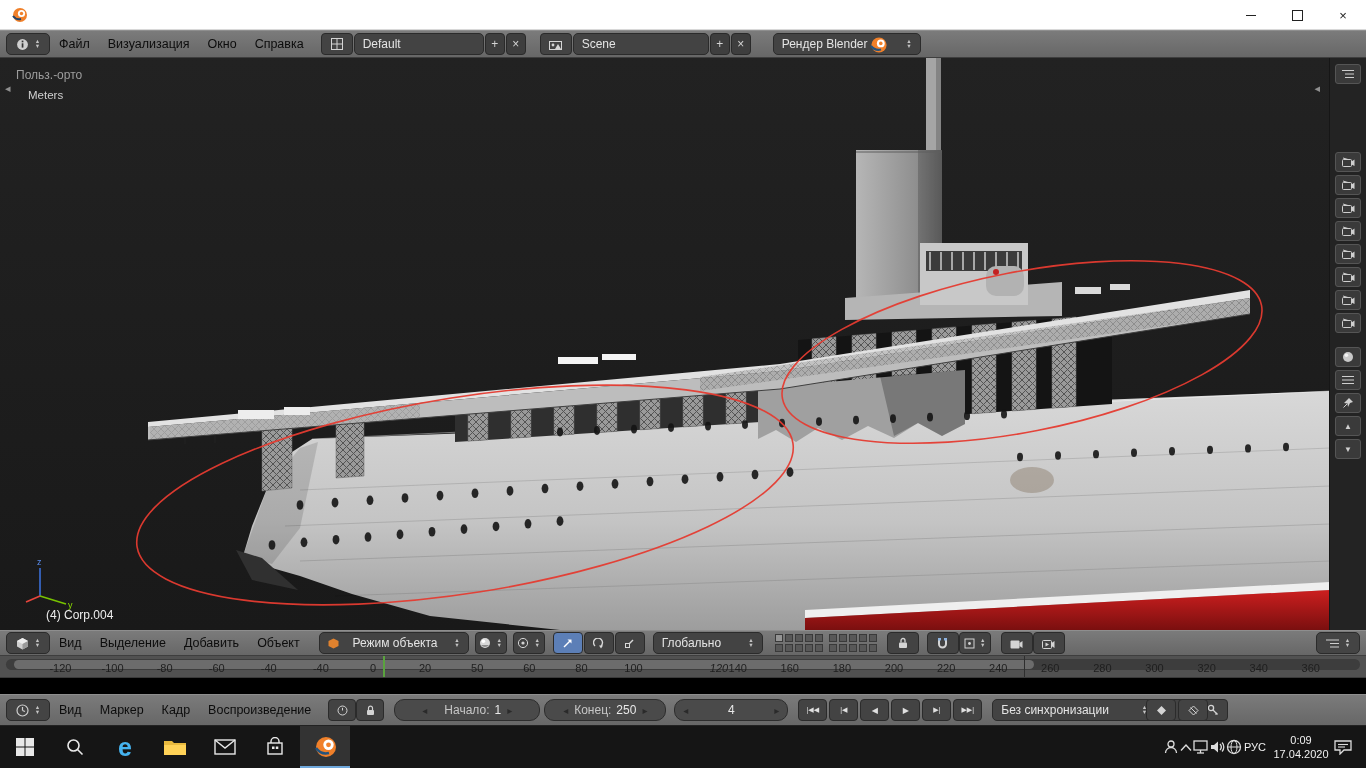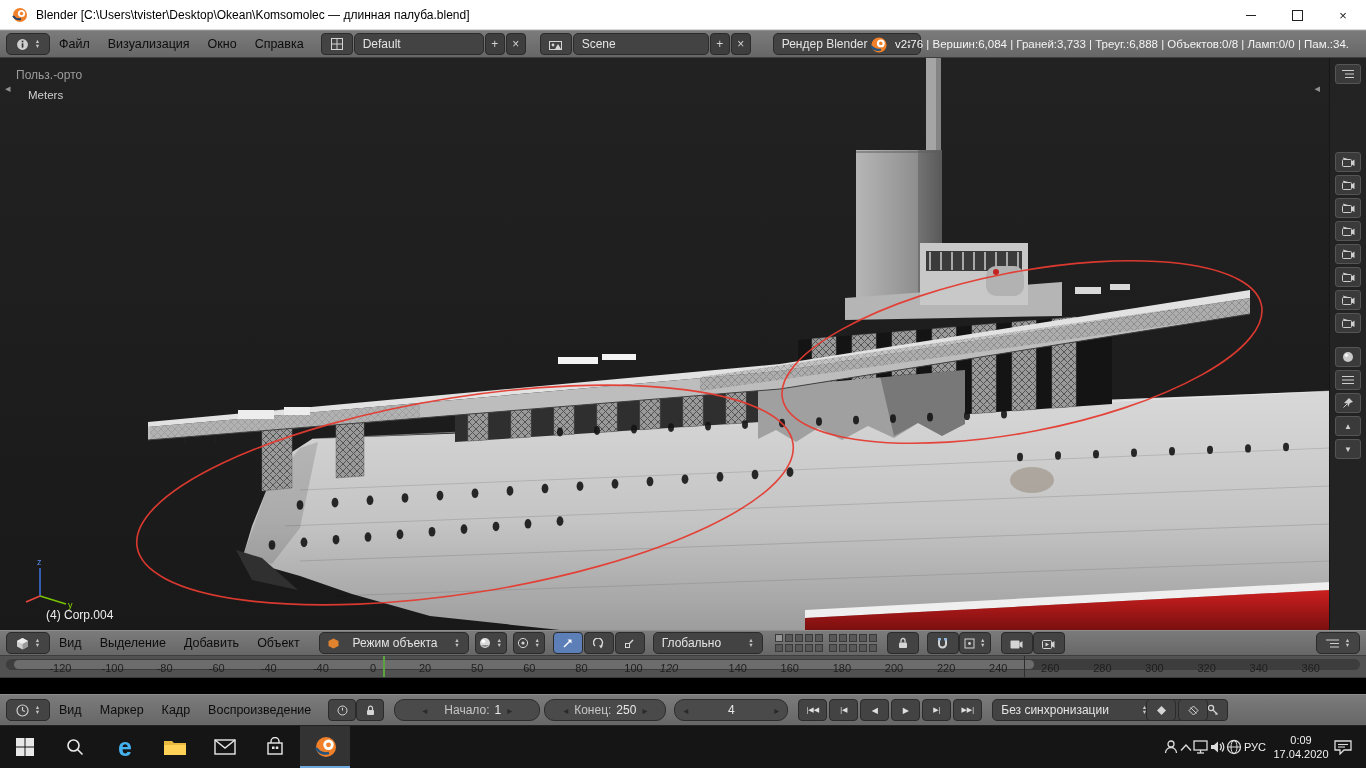--- a/index.html
+++ b/index.html
@@ -82,21 +82,20 @@
 
   <div class="titlebar">
     <span class="appicon">
       <svg width="18" height="18" viewBox="0 0 18 18">
         <circle cx="10" cy="9" r="7" fill="#f0802a"></circle>
         <circle cx="11.5" cy="7.5" r="3.6" fill="#ffffff"></circle>
         <circle cx="11.5" cy="7.5" r="1.7" fill="#f0802a"></circle>
         <path d="M3,10 Q6,14 11,13" stroke="#20456e" stroke-width="2" fill="none"></path>
       </svg>
     </span>
-    <span class="title">Blender [C:\Users\tvister\Desktop\Okean\Komsomolec — длинная палуба.blend]</span>
     <div class="wincontrols">
       <div class="winbtn">
           <span class="minglyph"></span>
         </div>
       <div class="winbtn">
           <span class="maxglyph"></span>
         </div>
       <div class="winbtn">
           <span>×</span>
         </div>
@@ -157,21 +156,20 @@
     </div>
 
     <span class="blogo">
       <svg width="20" height="20" viewBox="0 0 20 20">
         <circle cx="11" cy="10" r="7.6" fill="#f0802a"></circle>
         <circle cx="12.8" cy="8.4" r="3.9" fill="#ffffff"></circle>
         <circle cx="12.8" cy="8.4" r="1.8" fill="#f0802a"></circle>
         <path d="M3,11 Q7,16 13,14.5" stroke="#24537d" stroke-width="2.2" fill="none"></path>
       </svg>
     </span>
-    <div class="stats">v2.76 | Вершин:6,084 | Граней:3,733 | Треуг.:6,888 | Объектов:0/8 | Ламп:0/0 | Пам.:34.</div>
   </div>
 
   <div class="viewport">
     <svg id="ship-svg" width="1330" height="572" viewBox="0 0 1330 572">
       <defs>
         <linearGradient id="bgg" x1="0" y1="0" x2="0" y2="1">
             <stop offset="0" stop-color="#222222"></stop>
             <stop offset="1" stop-color="#191919"></stop>
           </linearGradient>
         <linearGradient id="hullg" x1="0" y1="0" x2="0" y2="1">
@@ -581,21 +579,21 @@
         <span class="tick" style="left: 164.6px;">-80</span>
         <span class="tick" style="left: 216.7px;">-60</span>
         <span class="tick" style="left: 268.8px;">-40</span>
         <span class="tick" style="left: 320.9px;">-40</span>
         <span class="tick" style="left: 373px;">0</span>
         <span class="tick" style="left: 425.1px;">20</span>
         <span class="tick" style="left: 477.2px;">50</span>
         <span class="tick" style="left: 529.3px;">60</span>
         <span class="tick" style="left: 581.4px;">80</span>
         <span class="tick" style="left: 633.5px;">100</span>
-        <span class="tick" style="left: 669px; font-style: italic;">120</span>
+        <span class="tick" style="left: 719px; font-style: italic;">120</span>
         <span class="tick" style="left: 737.7px;">140</span>
         <span class="tick" style="left: 789.8px;">160</span>
         <span class="tick" style="left: 841.9px;">180</span>
         <span class="tick" style="left: 894px;">200</span>
         <span class="tick" style="left: 946.1px;">220</span>
         <span class="tick" style="left: 998.2px;">240</span>
         <span class="tick" style="left: 1050.3px;">260</span>
         <span class="tick" style="left: 1102.4px;">280</span>
         <span class="tick" style="left: 1154.5px;">300</span>
         <span class="tick" style="left: 1206.6px;">320</span>

